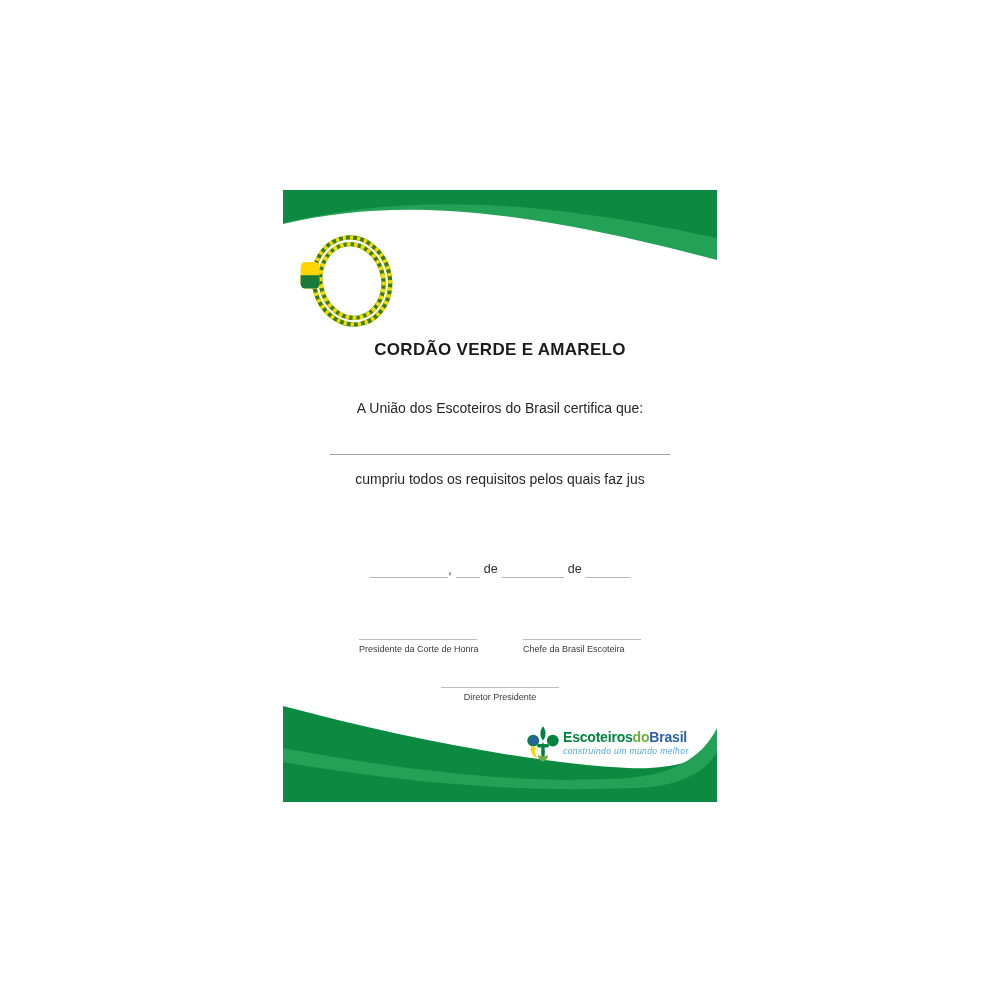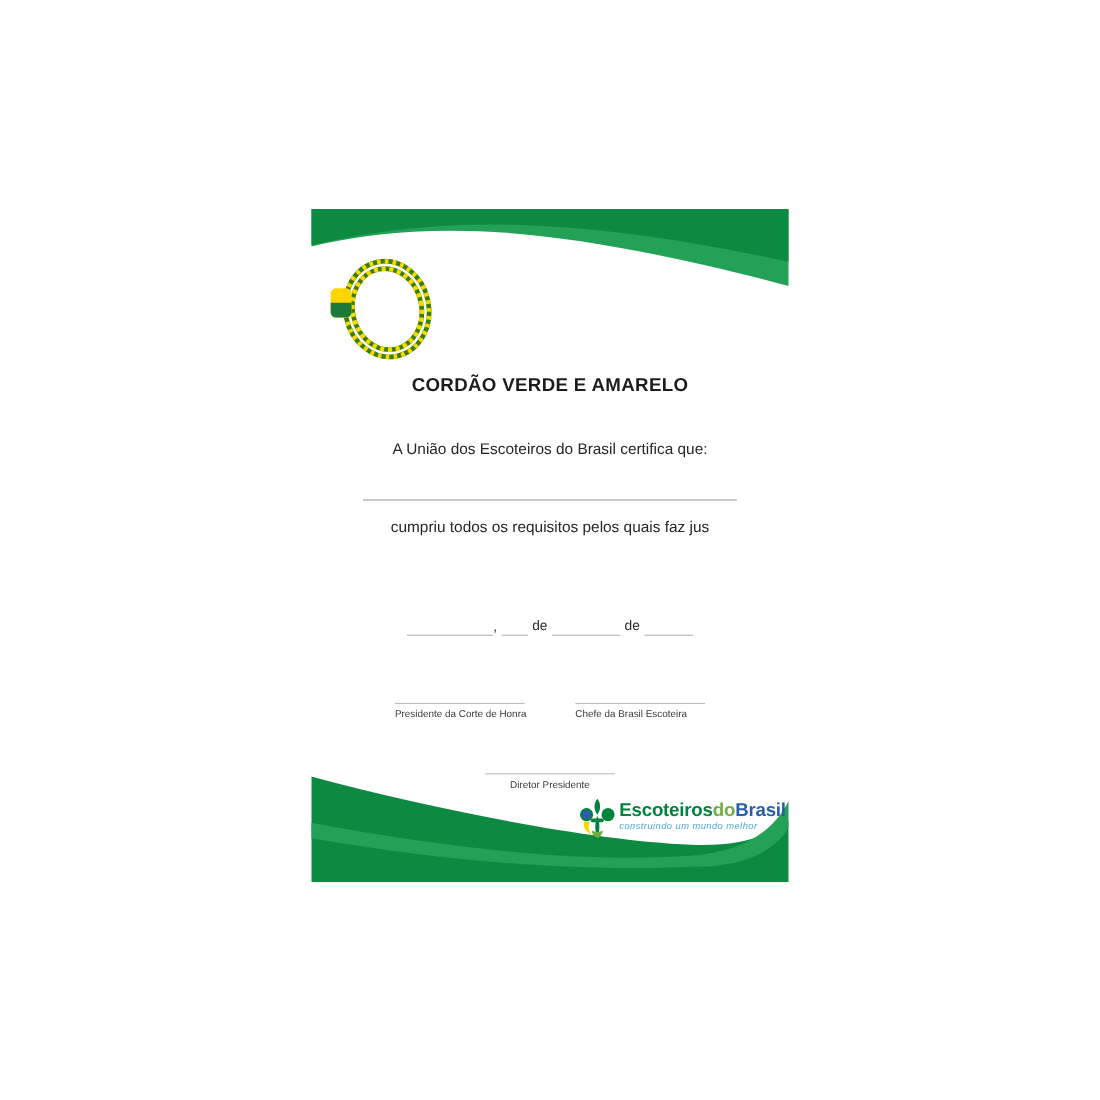--- a/index.html
+++ b/index.html
@@ -111,35 +111,35 @@
     height: 0;
     margin-bottom: 4px;
   }
   .sig-block .sig-label {
     font-size: 9px;
     color: #3a3a3a;
     white-space: nowrap;
   }
   .sig-director {
     position: absolute;
-    left: 158px; top: 513px;
+    left: 158px; top: 497px;
     width: 118px;
     text-align: center;
   }
   .logo {
     position: absolute;
     left: 243px; top: 534px;
     display: flex;
     align-items: flex-start;
     z-index: 3;
   }
   .logo-icon { width: 34px; height: 40px; margin-right: 3px; }
   .logo-text-block { display: flex; flex-direction: column; }
   .logo-wordmark {
-    font-size: 17px;
+    font-size: 14px;
     font-weight: bold;
     letter-spacing: -0.2px;
     line-height: 18px;
     margin-top: 4px;
     white-space: nowrap;
   }
   .logo-wordmark .w-green { color: #00843D; }
   .logo-wordmark .w-light { color: #6FAE3E; }
   .logo-wordmark .w-blue  { color: #2B5EA7; }
   .logo-tagline {

